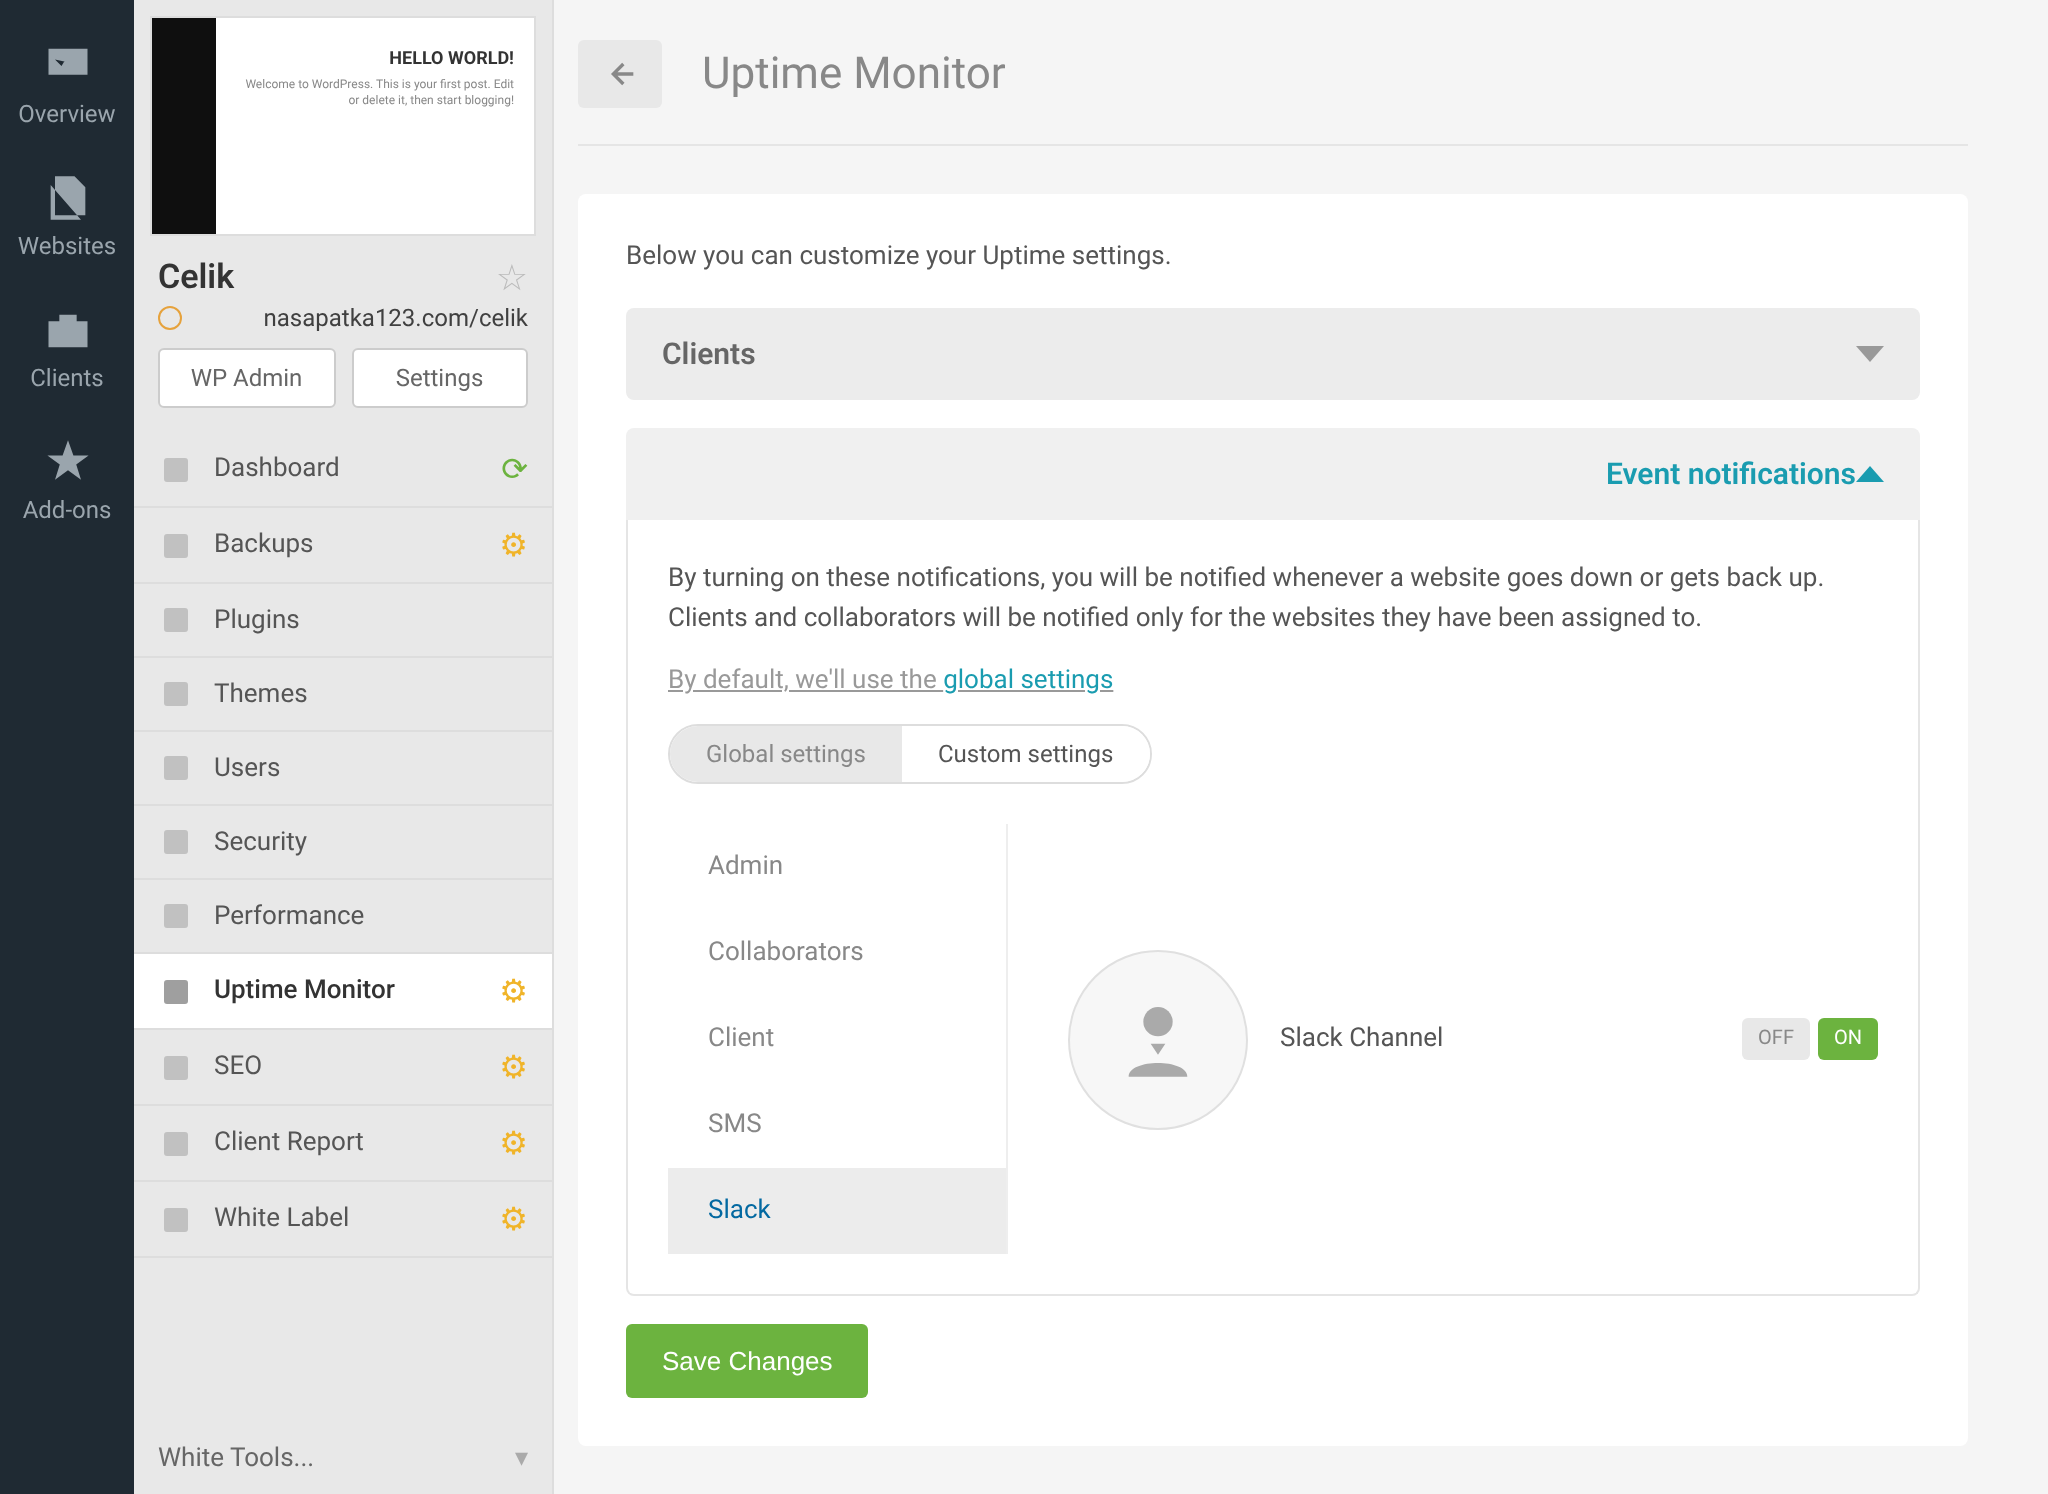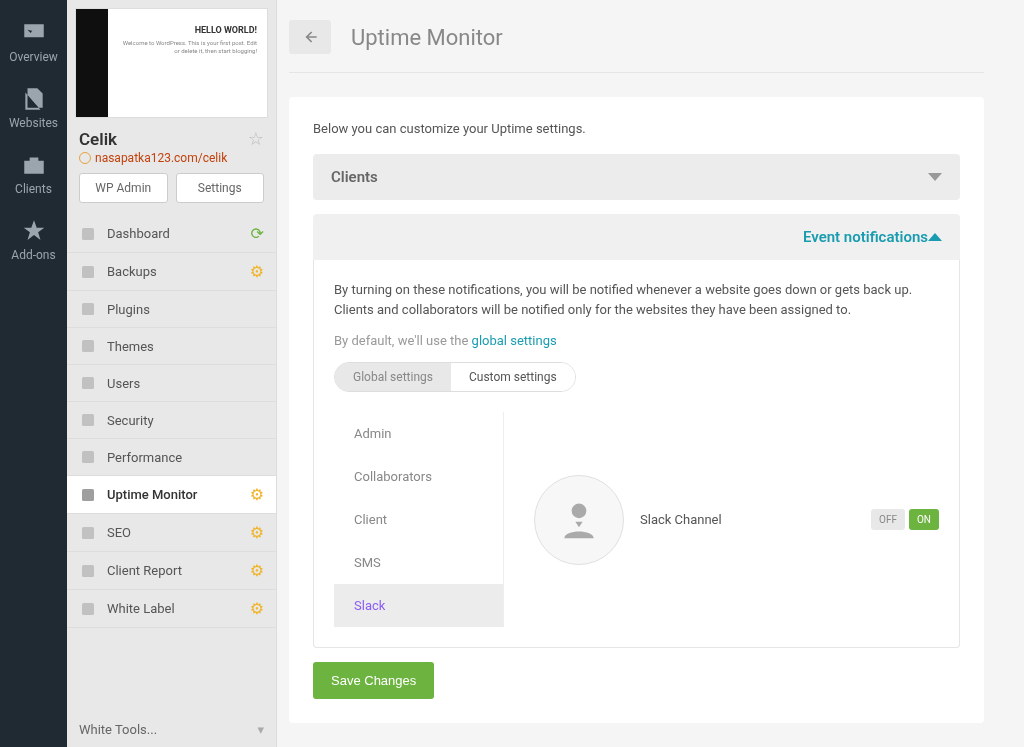--- a/index.html
+++ b/index.html
@@ -10,21 +10,21 @@
 .sidebar { width: 210px; background: #e8e8e8; display: flex; flex-direction: column; border-right: 1px solid #ddd; }
 .thumb { margin: 8px 8px 0; height: 110px; background: #fff; border: 1px solid #ddd; display: flex; text-align: right; }
 .thumb-left { width: 32px; background: #0f0f0f; }
 .thumb-right { flex: 1; padding: 16px 10px; }
 .thumb-title { font-size: 9px; font-weight: 700; color: #333; }
 .thumb-text { font-size: 6px; color: #888; margin-top: 4px; line-height: 1.3; }
 .site-head { padding: 10px 12px 8px; }
 .site-name-row { display: flex; justify-content: space-between; align-items: center; }
 .site-name { font-size: 17px; font-weight: 600; color: #333; }
 .star { color: #bbb; font-size: 18px; }
-.site-url { font-size: 12px; color: #c2410c; margin-top: 2px; display: flex; align-items: center; gap: 4px; }
+.site-url { font-size: 12px; color: #404040; margin-top: 2px; display: flex; align-items: center; gap: 4px; justify-content: space-between; }
 .globe { width: 12px; height: 12px; border: 1px solid #e6a23c; border-radius: 50%; display: inline-block; }
 .btn-row { display: flex; gap: 8px; padding: 0 12px 12px; }
 .btn-sm { flex: 1; padding: 7px 0; background: #fff; border: 1px solid #ccc; border-radius: 3px; font-size: 12px; color: #666; text-align: center; cursor: pointer; }
 .nav { flex: 1; }
 .nav-item { display: flex; align-items: center; padding: 9px 12px; font-size: 13px; color: #555; cursor: pointer; border-bottom: 1px solid #ddd; }
 .nav-item.active { background: #fff; color: #333; font-weight: 500; }
 .nav-item .ic { width: 18px; height: 18px; margin-right: 10px; opacity: 0.4; }
 .nav-item.active .ic { opacity: 0.8; }
 .nav-item .gear { margin-left: auto; color: #f0b429; font-size: 16px; }
 .nav-item .sync { margin-left: auto; color: #6cb33f; font-size: 16px; }
@@ -38,29 +38,29 @@
 .card { background: #fff; border-radius: 4px; margin-top: 24px; padding: 24px; }
 .desc { font-size: 13px; color: #555; margin-bottom: 18px; }
 .panel { background: #ececec; border-radius: 4px; padding: 14px 18px; display: flex; justify-content: space-between; align-items: center; margin-bottom: 14px; cursor: pointer; }
 .panel-title { font-size: 15px; font-weight: 600; color: #666; }
 .panel.open { background: #f0f0f0; border-radius: 4px 4px 0 0; margin-bottom: 0; justify-content: flex-end; }
 .panel.open .panel-title { color: #1a9cb0; }
 .caret-down { width: 0; height: 0; border-left: 7px solid transparent; border-right: 7px solid transparent; border-top: 8px solid #999; }
 .caret-up { width: 0; height: 0; border-left: 7px solid transparent; border-right: 7px solid transparent; border-bottom: 8px solid #1a9cb0; }
 .panel-body { background: #fff; border: 1px solid #e5e5e5; border-top: none; border-radius: 0 0 4px 4px; padding: 20px; margin-bottom: 14px; }
 .note { font-size: 13px; color: #555; line-height: 1.5; margin-bottom: 14px; }
-.sub-note { font-size: 13px; color: #999; margin-bottom: 14px; }
+.sub-note { font-size: 13px; color: #999; margin-bottom: 14px; text-decoration: underline; }
 .sub-note a { color: #1a9cb0; text-decoration: none; }
 .seg { display: inline-flex; border: 1px solid #ddd; border-radius: 16px; overflow: hidden; font-size: 12px; }
 .seg-btn { padding: 7px 18px; background: #fff; color: #555; cursor: pointer; }
 .seg-btn.inactive { background: #e8e8e8; color: #888; }
 .cols { display: flex; margin-top: 20px; }
 .tabs { width: 170px; border-right: 1px solid #eee; }
 .tab { padding: 14px 20px; font-size: 13px; color: #888; cursor: pointer; }
-.tab.sel { background: #ececec; color: #8b5cf6; }
+.tab.sel { background: #ececec; color: #0369a1; }
 .content { flex: 1; padding: 20px 0 20px 30px; display: flex; align-items: center; gap: 16px; }
 .avatar { width: 90px; height: 90px; border: 1px solid #e0e0e0; border-radius: 50%; display: flex; align-items: center; justify-content: center; background: #f7f7f7; }
 .avatar svg { width: 44px; height: 44px; fill: #aaa; }
 .ch-label { font-size: 13px; color: #555; flex: 1; }
 .toggle { display: flex; gap: 4px; padding-left: 32px; }
 .tog-off { font-size: 10px; background: #e8e8e8; color: #888; padding: 5px 8px; border-radius: 3px; cursor: pointer; }
 .tog-on { font-size: 10px; background: #6cb33f; color: #fff; padding: 5px 8px; border-radius: 3px; cursor: pointer; }
 .save-btn { background: #6cb33f; color: #fff; border: none; padding: 11px 18px; border-radius: 3px; font-size: 13px; cursor: pointer; }
 </style>
 </head>

